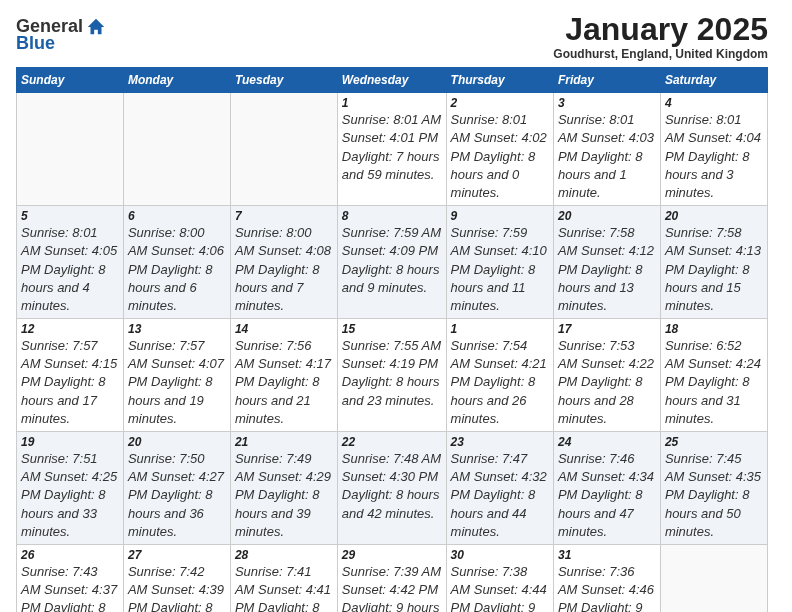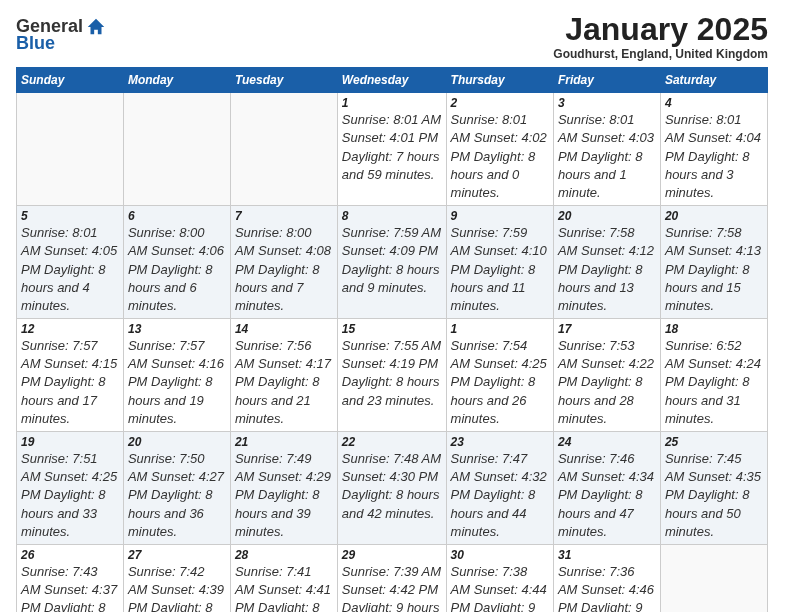--- a/index.html
+++ b/index.html
@@ -220,42 +220,42 @@
           <td>
             <span class="day-num">12</span>
             <div class="day-info">Sunrise: 7:57 AM
 Sunset: 4:15 PM
 Daylight: 8 hours
 and 17 minutes.</div>
           </td>
           <td>
             <span class="day-num">13</span>
             <div class="day-info">Sunrise: 7:57 AM
-Sunset: 4:16 PM
+Sunset: 4:07 PM
 Daylight: 8 hours
 and 19 minutes.</div>
           </td>
           <td>
             <span class="day-num">14</span>
             <div class="day-info">Sunrise: 7:56 AM
 Sunset: 4:17 PM
 Daylight: 8 hours
 and 21 minutes.</div>
           </td>
           <td>
             <span class="day-num">15</span>
             <div class="day-info">Sunrise: 7:55 AM
 Sunset: 4:19 PM
 Daylight: 8 hours
 and 23 minutes.</div>
           </td>
           <td>
             <span class="day-num">1</span>
             <div class="day-info">Sunrise: 7:54 AM
-Sunset: 4:25 PM
+Sunset: 4:21 PM
 Daylight: 8 hours
 and 26 minutes.</div>
           </td>
           <td>
             <span class="day-num">17</span>
             <div class="day-info">Sunrise: 7:53 AM
 Sunset: 4:22 PM
 Daylight: 8 hours
 and 28 minutes.</div>
           </td>

